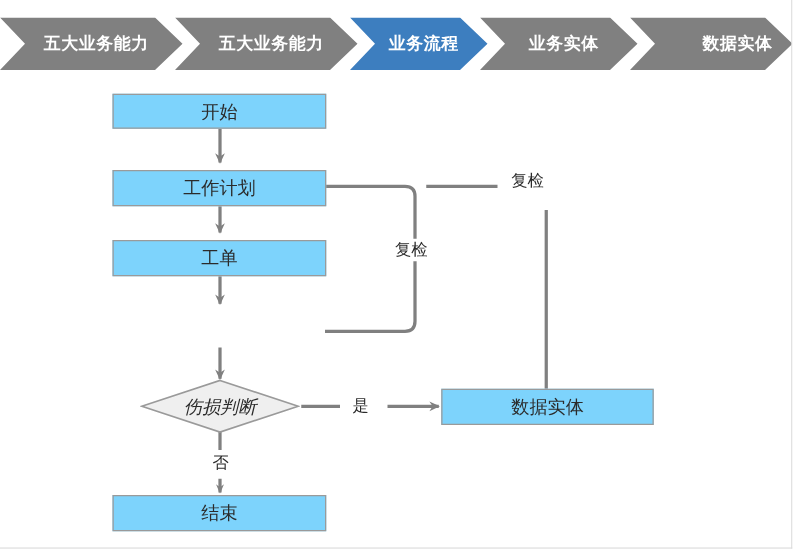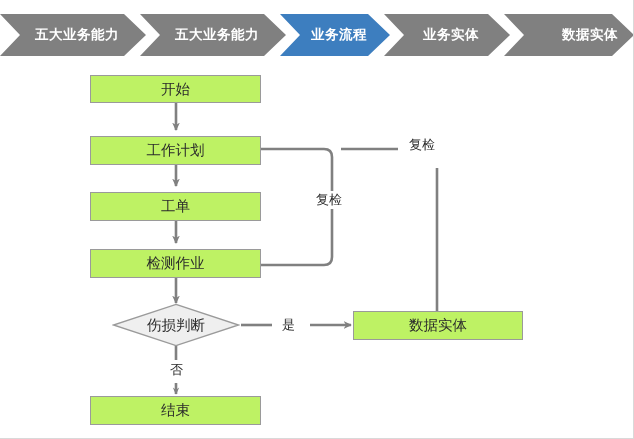--- a/index.html
+++ b/index.html
@@ -53,21 +53,21 @@
   #flow {
     position: absolute;
     left: 0;
     top: 0;
     width: 634px;
     height: 439px;
   }
   .node {
     position: absolute;
     box-sizing: border-box;
-    background: #bef264;
+    background: #7dd3fc;
     border: 1px solid #9a9a9a;
     display: flex;
     align-items: center;
     justify-content: center;
     color: #2b2b2b;
     font-size: 14.5px;
     white-space: nowrap;
   }
   .edge-label {
     position: absolute;
@@ -164,28 +164,25 @@
     </div>
 
     <div class="node" style="left:90px; top:192px; width:171px; height:29px;">
       <span>工单</span>
     </div>
 
     <div class="node" style="left:90px; top:136px; width:171px; height:29px;">
       <span>工作计划</span>
     </div>
 
-    <div class="node" style="left:90px; top:249px; width:171px; height:29px;">
-      <span>检测作业</span>
-    </div>
 
     <svg width="128" height="44" viewBox="0 0 128 44" style="position:absolute;left:112px;top:303px;">
       <polygon points="64,1.4 126.6,22 64,42.6 1.4,22" fill="#efefef" stroke="#9a9a9a" stroke-width="1.4"></polygon>
     </svg>
-    <div class="diamond-label" style="left:112px; top:303px; width:128px; height:44px;">
+    <div class="diamond-label" style="left:112px; top:303px; width:128px; height:44px;font-style:italic;">
       <span>伤损判断</span>
     </div>
 
     <div class="node" style="left:353px; top:311px; width:170px; height:29px;">
       <span>数据实体</span>
     </div>
 
     <div class="node" style="left:90px; top:396px; width:171px; height:29px;">
       <span>结束</span>
     </div>

